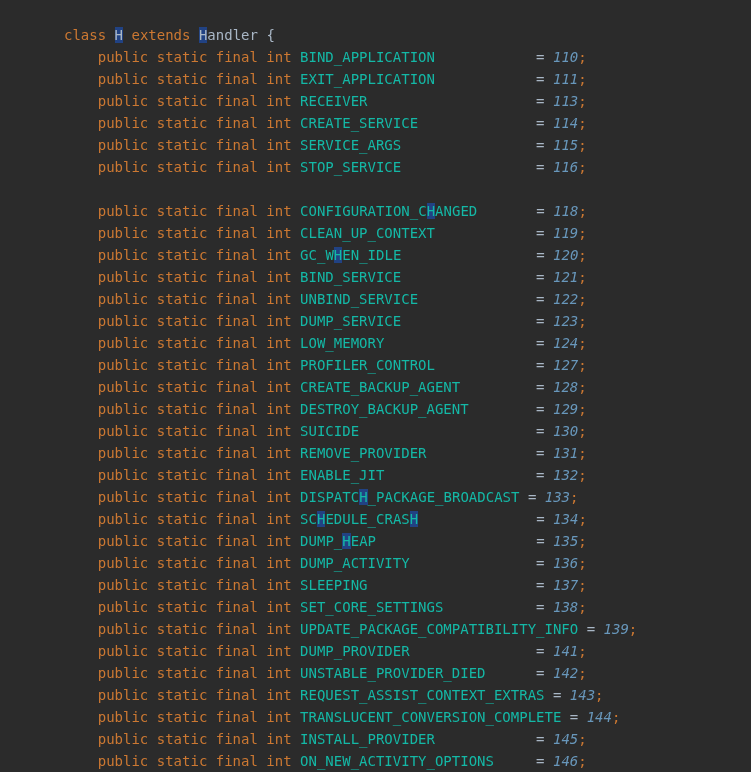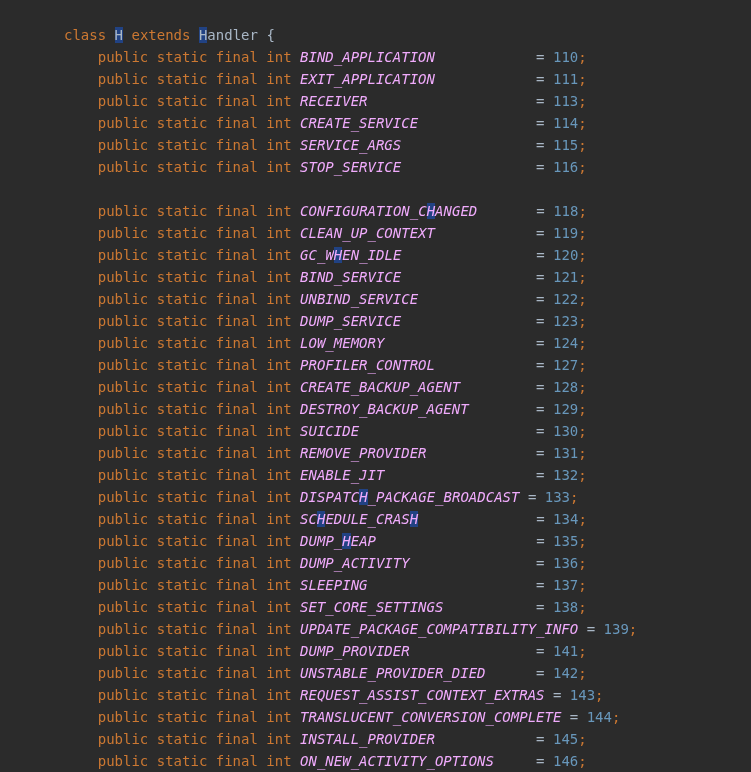--- a/index.html
+++ b/index.html
@@ -11,22 +11,22 @@
     color: #a9b7c6;
     padding: 24px 0 0 0;
     width: 751px;
     overflow: hidden;
   }
   .code {
     white-space: pre;
     padding-left: 64px;
   }
   .kw { color: #cc7832; }
-  .ident { color: #f0abfc; font-style: italic; }
-  .num { color: #6897bb; }
+  .ident { color: #14b8a6; }
+  .num { color: #6897bb; font-style: italic; }
   .punct { color: #cc7832; }
   .eq { color: #a9b7c6; }
   .brace { color: #a9b7c6; }
   .hl { background: #214283; }
   .line { display: block; }
 </style>
 </head>
 <body>
 
 <div class="code"><span class="line"><span class="kw">class</span> <span><span class="hl">H</span></span> <span class="kw">extends</span> <span><span class="hl">H</span>andler</span> <span class="brace">{</span></span><span class="line">    <span class="kw">public</span> <span class="kw">static</span> <span class="kw">final</span> <span class="kw">int</span> <span class="ident">BIND_APPLICATION</span>            <span class="eq">= </span><span class="num">110</span><span class="punct">;</span></span><span class="line">    <span class="kw">public</span> <span class="kw">static</span> <span class="kw">final</span> <span class="kw">int</span> <span class="ident">EXIT_APPLICATION</span>            <span class="eq">= </span><span class="num">111</span><span class="punct">;</span></span><span class="line">    <span class="kw">public</span> <span class="kw">static</span> <span class="kw">final</span> <span class="kw">int</span> <span class="ident">RECEIVER</span>                    <span class="eq">= </span><span class="num">113</span><span class="punct">;</span></span><span class="line">    <span class="kw">public</span> <span class="kw">static</span> <span class="kw">final</span> <span class="kw">int</span> <span class="ident">CREATE_SERVICE</span>              <span class="eq">= </span><span class="num">114</span><span class="punct">;</span></span><span class="line">    <span class="kw">public</span> <span class="kw">static</span> <span class="kw">final</span> <span class="kw">int</span> <span class="ident">SERVICE_ARGS</span>                <span class="eq">= </span><span class="num">115</span><span class="punct">;</span></span><span class="line">    <span class="kw">public</span> <span class="kw">static</span> <span class="kw">final</span> <span class="kw">int</span> <span class="ident">STOP_SERVICE</span>                <span class="eq">= </span><span class="num">116</span><span class="punct">;</span></span><span class="line"> </span><span class="line">    <span class="kw">public</span> <span class="kw">static</span> <span class="kw">final</span> <span class="kw">int</span> <span class="ident"><span>C</span><span>O</span><span>N</span><span>F</span><span>I</span><span>G</span><span>U</span><span>R</span><span>A</span><span>T</span><span>I</span><span>O</span><span>N</span><span>_</span><span>C</span><span class="hl">H</span><span>A</span><span>N</span><span>G</span><span>E</span><span>D</span></span>       <span class="eq">= </span><span class="num">118</span><span class="punct">;</span></span><span class="line">    <span class="kw">public</span> <span class="kw">static</span> <span class="kw">final</span> <span class="kw">int</span> <span class="ident">CLEAN_UP_CONTEXT</span>            <span class="eq">= </span><span class="num">119</span><span class="punct">;</span></span><span class="line">    <span class="kw">public</span> <span class="kw">static</span> <span class="kw">final</span> <span class="kw">int</span> <span class="ident"><span>G</span><span>C</span><span>_</span><span>W</span><span class="hl">H</span><span>E</span><span>N</span><span>_</span><span>I</span><span>D</span><span>L</span><span>E</span></span>                <span class="eq">= </span><span class="num">120</span><span class="punct">;</span></span><span class="line">    <span class="kw">public</span> <span class="kw">static</span> <span class="kw">final</span> <span class="kw">int</span> <span class="ident">BIND_SERVICE</span>                <span class="eq">= </span><span class="num">121</span><span class="punct">;</span></span><span class="line">    <span class="kw">public</span> <span class="kw">static</span> <span class="kw">final</span> <span class="kw">int</span> <span class="ident">UNBIND_SERVICE</span>              <span class="eq">= </span><span class="num">122</span><span class="punct">;</span></span><span class="line">    <span class="kw">public</span> <span class="kw">static</span> <span class="kw">final</span> <span class="kw">int</span> <span class="ident">DUMP_SERVICE</span>                <span class="eq">= </span><span class="num">123</span><span class="punct">;</span></span><span class="line">    <span class="kw">public</span> <span class="kw">static</span> <span class="kw">final</span> <span class="kw">int</span> <span class="ident">LOW_MEMORY</span>                  <span class="eq">= </span><span class="num">124</span><span class="punct">;</span></span><span class="line">    <span class="kw">public</span> <span class="kw">static</span> <span class="kw">final</span> <span class="kw">int</span> <span class="ident">PROFILER_CONTROL</span>            <span class="eq">= </span><span class="num">127</span><span class="punct">;</span></span><span class="line">    <span class="kw">public</span> <span class="kw">static</span> <span class="kw">final</span> <span class="kw">int</span> <span class="ident">CREATE_BACKUP_AGENT</span>         <span class="eq">= </span><span class="num">128</span><span class="punct">;</span></span><span class="line">    <span class="kw">public</span> <span class="kw">static</span> <span class="kw">final</span> <span class="kw">int</span> <span class="ident">DESTROY_BACKUP_AGENT</span>        <span class="eq">= </span><span class="num">129</span><span class="punct">;</span></span><span class="line">    <span class="kw">public</span> <span class="kw">static</span> <span class="kw">final</span> <span class="kw">int</span> <span class="ident">SUICIDE</span>                     <span class="eq">= </span><span class="num">130</span><span class="punct">;</span></span><span class="line">    <span class="kw">public</span> <span class="kw">static</span> <span class="kw">final</span> <span class="kw">int</span> <span class="ident">REMOVE_PROVIDER</span>             <span class="eq">= </span><span class="num">131</span><span class="punct">;</span></span><span class="line">    <span class="kw">public</span> <span class="kw">static</span> <span class="kw">final</span> <span class="kw">int</span> <span class="ident">ENABLE_JIT</span>                  <span class="eq">= </span><span class="num">132</span><span class="punct">;</span></span><span class="line">    <span class="kw">public</span> <span class="kw">static</span> <span class="kw">final</span> <span class="kw">int</span> <span class="ident"><span>D</span><span>I</span><span>S</span><span>P</span><span>A</span><span>T</span><span>C</span><span class="hl">H</span><span>_</span><span>P</span><span>A</span><span>C</span><span>K</span><span>A</span><span>G</span><span>E</span><span>_</span><span>B</span><span>R</span><span>O</span><span>A</span><span>D</span><span>C</span><span>A</span><span>S</span><span>T</span></span> <span class="eq">= </span><span class="num">133</span><span class="punct">;</span></span><span class="line">    <span class="kw">public</span> <span class="kw">static</span> <span class="kw">final</span> <span class="kw">int</span> <span class="ident"><span>S</span><span>C</span><span class="hl">H</span><span>E</span><span>D</span><span>U</span><span>L</span><span>E</span><span>_</span><span>C</span><span>R</span><span>A</span><span>S</span><span class="hl">H</span></span>              <span class="eq">= </span><span class="num">134</span><span class="punct">;</span></span><span class="line">    <span class="kw">public</span> <span class="kw">static</span> <span class="kw">final</span> <span class="kw">int</span> <span class="ident"><span>D</span><span>U</span><span>M</span><span>P</span><span>_</span><span class="hl">H</span><span>E</span><span>A</span><span>P</span></span>                   <span class="eq">= </span><span class="num">135</span><span class="punct">;</span></span><span class="line">    <span class="kw">public</span> <span class="kw">static</span> <span class="kw">final</span> <span class="kw">int</span> <span class="ident">DUMP_ACTIVITY</span>               <span class="eq">= </span><span class="num">136</span><span class="punct">;</span></span><span class="line">    <span class="kw">public</span> <span class="kw">static</span> <span class="kw">final</span> <span class="kw">int</span> <span class="ident">SLEEPING</span>                    <span class="eq">= </span><span class="num">137</span><span class="punct">;</span></span><span class="line">    <span class="kw">public</span> <span class="kw">static</span> <span class="kw">final</span> <span class="kw">int</span> <span class="ident">SET_CORE_SETTINGS</span>           <span class="eq">= </span><span class="num">138</span><span class="punct">;</span></span><span class="line">    <span class="kw">public</span> <span class="kw">static</span> <span class="kw">final</span> <span class="kw">int</span> <span class="ident">UPDATE_PACKAGE_COMPATIBILITY_INFO</span> <span class="eq">= </span><span class="num">139</span><span class="punct">;</span></span><span class="line">    <span class="kw">public</span> <span class="kw">static</span> <span class="kw">final</span> <span class="kw">int</span> <span class="ident">DUMP_PROVIDER</span>               <span class="eq">= </span><span class="num">141</span><span class="punct">;</span></span><span class="line">    <span class="kw">public</span> <span class="kw">static</span> <span class="kw">final</span> <span class="kw">int</span> <span class="ident">UNSTABLE_PROVIDER_DIED</span>      <span class="eq">= </span><span class="num">142</span><span class="punct">;</span></span><span class="line">    <span class="kw">public</span> <span class="kw">static</span> <span class="kw">final</span> <span class="kw">int</span> <span class="ident">REQUEST_ASSIST_CONTEXT_EXTRAS</span> <span class="eq">= </span><span class="num">143</span><span class="punct">;</span></span><span class="line">    <span class="kw">public</span> <span class="kw">static</span> <span class="kw">final</span> <span class="kw">int</span> <span class="ident">TRANSLUCENT_CONVERSION_COMPLETE</span> <span class="eq">= </span><span class="num">144</span><span class="punct">;</span></span><span class="line">    <span class="kw">public</span> <span class="kw">static</span> <span class="kw">final</span> <span class="kw">int</span> <span class="ident">INSTALL_PROVIDER</span>            <span class="eq">= </span><span class="num">145</span><span class="punct">;</span></span><span class="line">    <span class="kw">public</span> <span class="kw">static</span> <span class="kw">final</span> <span class="kw">int</span> <span class="ident">ON_NEW_ACTIVITY_OPTIONS</span>     <span class="eq">= </span><span class="num">146</span><span class="punct">;</span></span></div>

